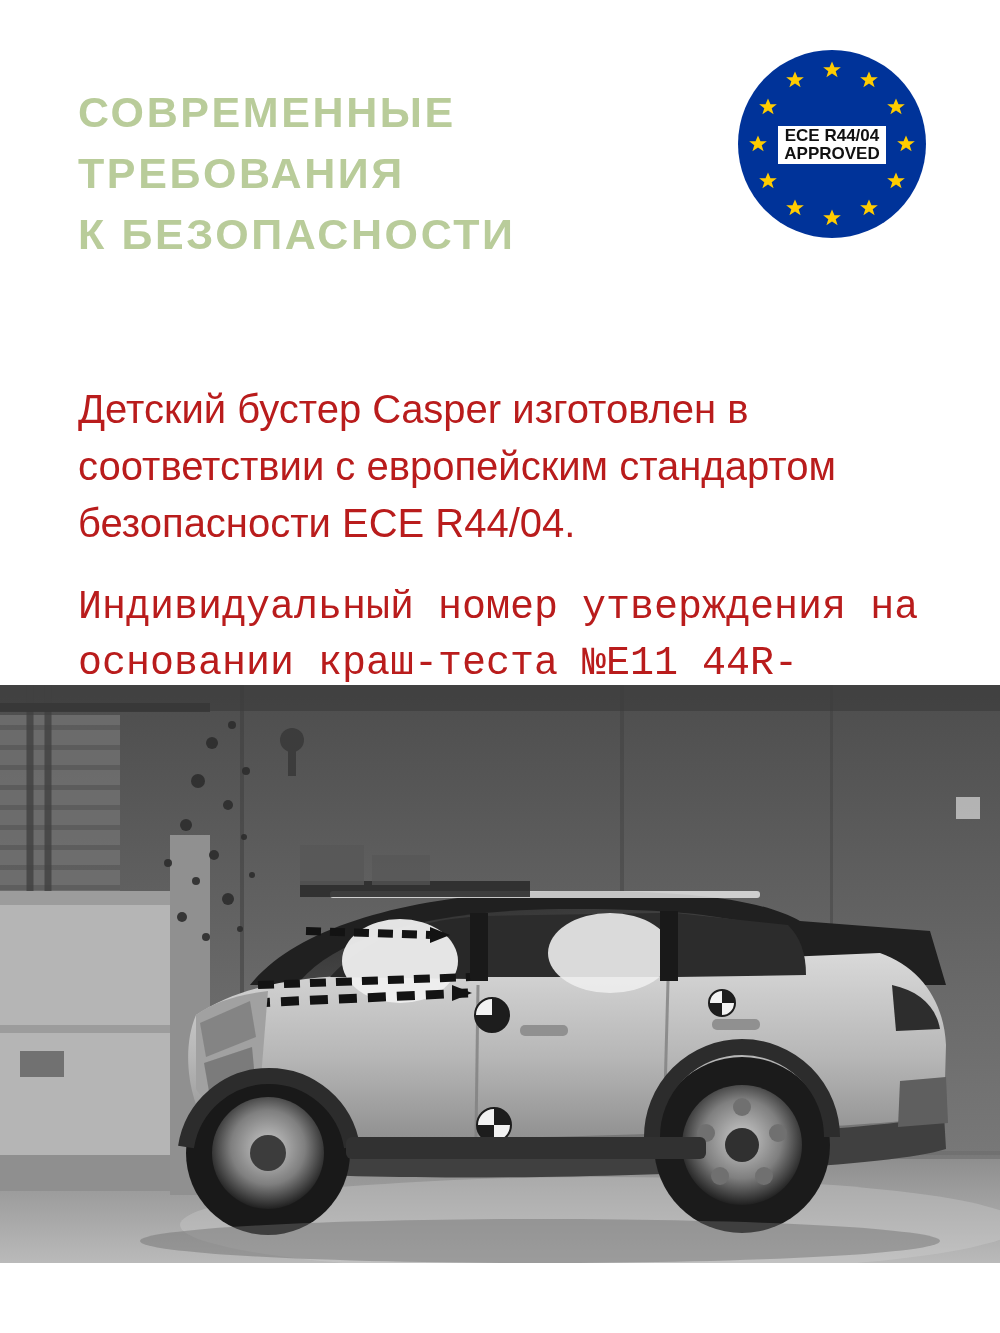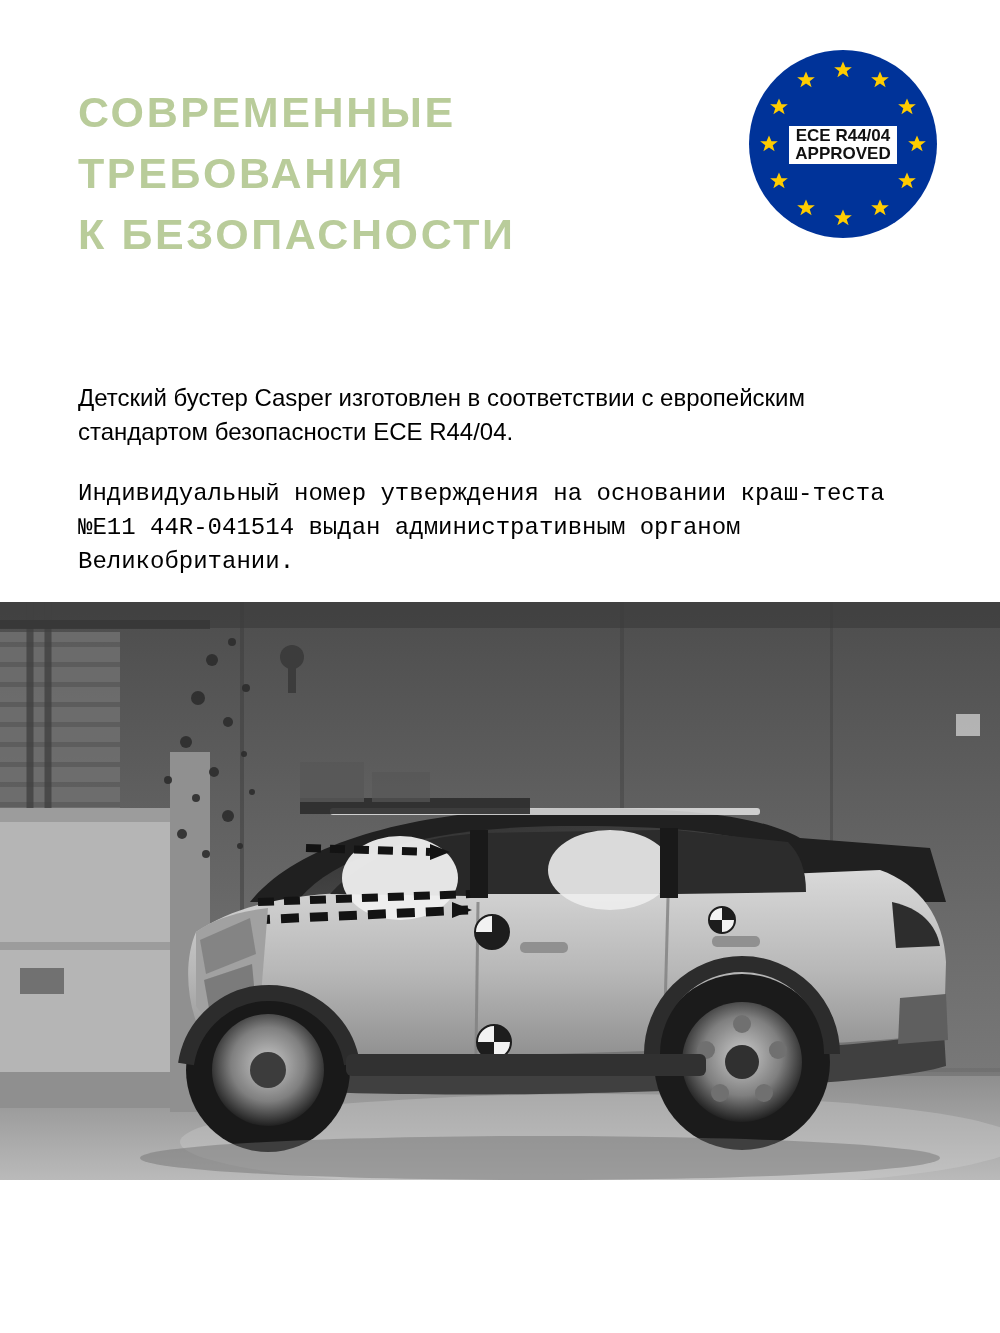--- a/index.html
+++ b/index.html
@@ -20,21 +20,21 @@
     height: 1333px;
     position: relative;
     background: #ffffff;
     display: flex;
     flex-direction: column;
   }
 
   
   .top-section {
     position: relative;
-    height: 602px;
+    height: 685px;
     box-sizing: border-box;
     padding: 60px 70px 8px 78px;
   }
 
   .headline {
     font-family: "Liberation Sans", sans-serif;
     font-weight: bold;
     font-size: 43px;
     line-height: 1.42;
     letter-spacing: 2.6px;
@@ -43,37 +43,37 @@
     margin: 0;
     max-width: 600px;
     padding-top: 22px;
   }
   .headline .line { display: block; white-space: nowrap; }
 
   
   .badge {
     position: absolute;
     top: 48px;
-    right: 61px;
+    right: 72px;
     width: 192px;
     height: 192px;
   }
   .badge svg { display: block; width: 192px; height: 192px; }
 
   
   .body-copy {
     margin-top: 116px;
     max-width: 860px;
   }
   .body-copy p {
     margin: 0 0 14px 0;
     font-family: "Liberation Sans", sans-serif;
-    font-size: 24px;
+    font-size: 40px;
     line-height: 1.42;
-    color: #000000;
+    color: #b91c1c;
     font-weight: 400;
   }
   .body-copy p:last-child { margin-bottom: 0; }
   .body-copy p.second { margin-top: 28px; font-family: Liberation Mono, monospace; }
 
   
   .photo {
     position: relative;
     width: 1000px;
     height: 578px;

